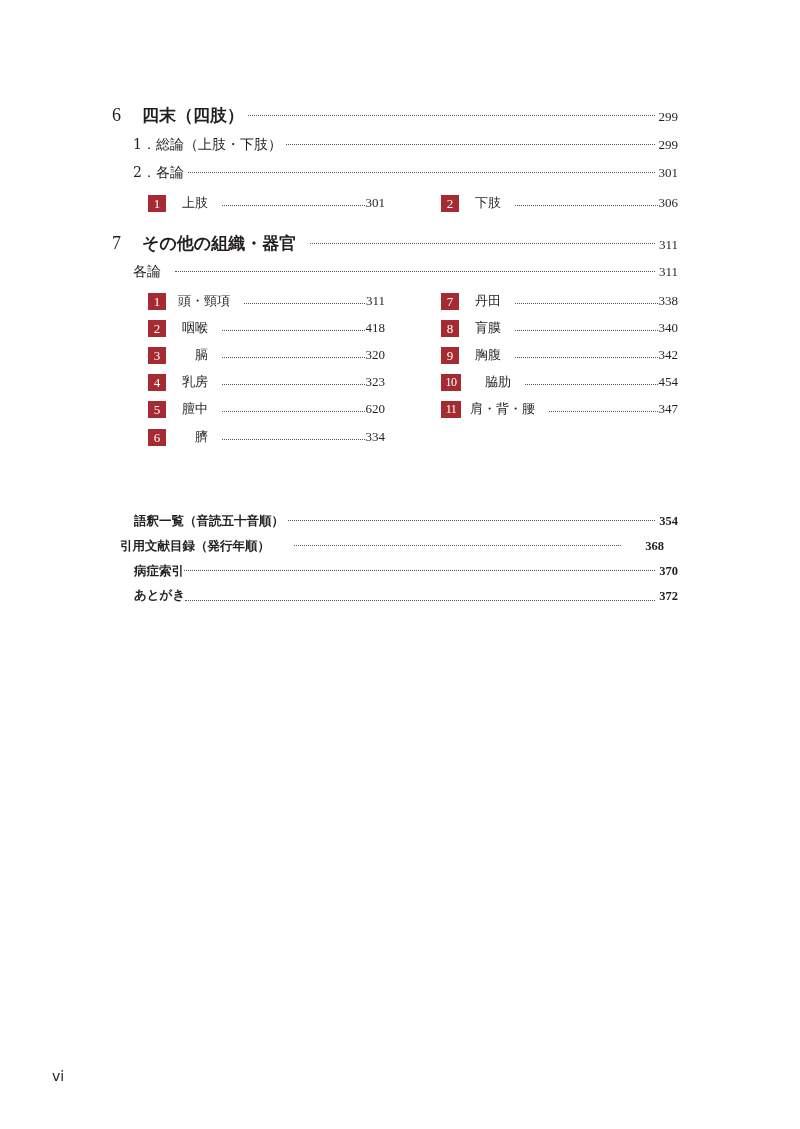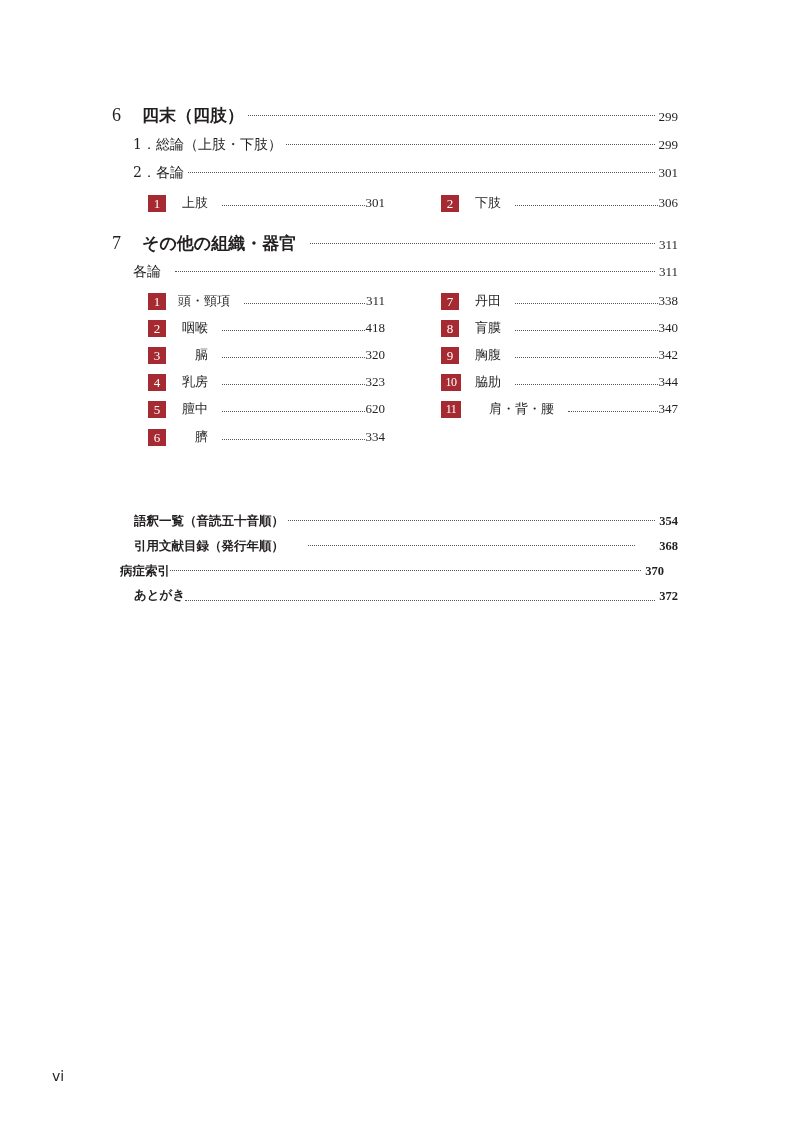--- a/index.html
+++ b/index.html
@@ -117,43 +117,43 @@
   <span class="dots" style="margin-left:14px;margin-right:1px;"></span>
   <span class="pg num">340</span>
 </div>
 <div class="row item" style="left:441px; top:346px; width:237px;">
   <span class="badge">9</span>
   <span class="label">胸腹</span>
   <span class="dots" style="margin-left:14px;margin-right:1px;"></span>
   <span class="pg num">342</span>
 </div>
 <div class="row item" style="left:441px; top:373px; width:237px;">
-  <span class="badge wide" style="margin-right:10px;font-family:Liberation Serif, serif;">10</span>
+  <span class="badge wide" style="margin-right:20px;font-family:Liberation Serif, serif;">10</span>
   <span class="label">脇肋</span>
   <span class="dots" style="margin-left:14px;margin-right:1px;"></span>
-  <span class="pg num">344</span>
+  <span class="pg num">454</span>
 </div>
 <div class="row item" style="left:441px; top:400px; width:237px;">
-  <span class="badge wide" style="margin-right:28px;">11</span>
+  <span class="badge wide" style="margin-right:9px;">11</span>
   <span class="label">肩・背・腰</span>
   <span class="dots" style="margin-left:14px;margin-right:1px;"></span>
   <span class="pg num">347</span>
 </div>
 
 <div class="row appx" style="left:134px; top:512px; width:544px;">
   <span>語釈一覧（音読五十音順）</span>
   <span class="dots"></span>
   <span class="pg num">354</span>
 </div>
-<div class="row appx" style="left:134px; top:537px; width:544px;gap:20px;">
+<div class="row appx" style="left:120px; top:537px; width:544px;gap:20px;">
   <span>引用文献目録（発行年順）</span>
   <span class="dots"></span>
   <span class="pg num">368</span>
 </div>
-<div class="row appx" style="left:120px; top:562px; width:544px;">
+<div class="row appx" style="left:134px; top:562px; width:544px;">
   <span>病症索引</span>
   <span class="dots" style="margin-left:0;"></span>
   <span class="pg num">370</span>
 </div>
 <div class="row appx" style="left:134px; top:587px; width:544px;align-items:flex-end;">
   <span>あとがき</span>
   <span class="dots" style="margin-left:0;"></span>
   <span class="pg num">372</span>
 </div>
 

